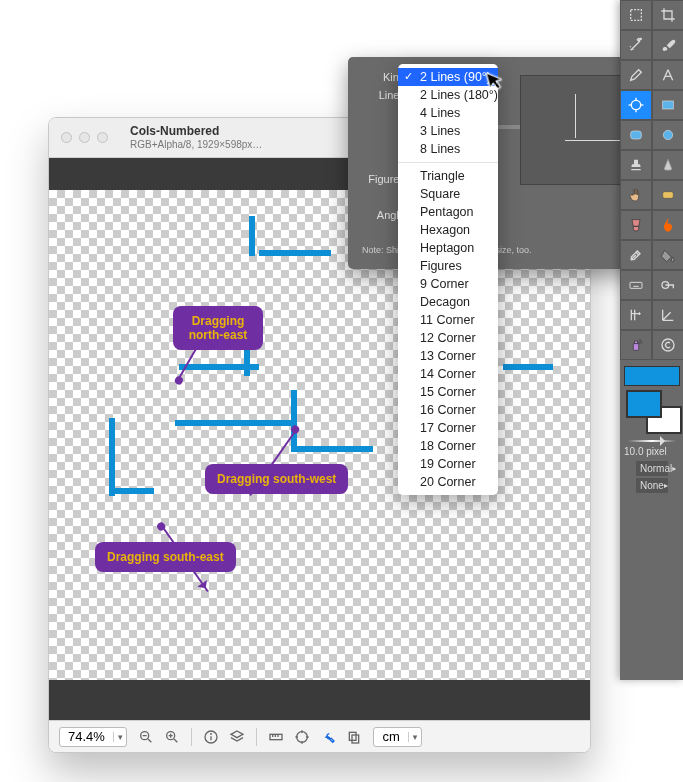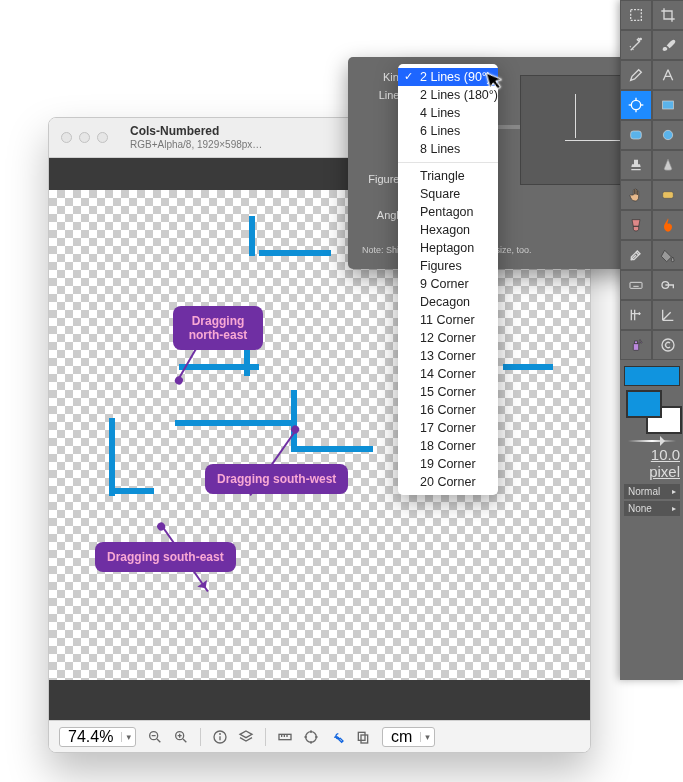--- a/index.html
+++ b/index.html
@@ -25,21 +25,21 @@
       linear-gradient(-45deg,#ccc 25%,transparent 25%),
       linear-gradient(45deg,transparent 75%,#ccc 75%),
       linear-gradient(-45deg,transparent 75%,#ccc 75%);
     background-size:16px 16px;
     background-position:0 0,0 8px,8px -8px,-8px 0;
     background-color:#fff;
   }
 
   
   .stroke { position:absolute; background:#0d8fd6; }
-  .callout { position:absolute; padding: 8px 12px; background:#6f2fa3; color:#f9a8d4; border-radius: 8px; font-size:12px; font-weight:600; text-align:center; }
+  .callout { position:absolute; padding: 8px 12px; background:#6f2fa3; color:#eab308; border-radius: 8px; font-size:12px; font-weight:600; text-align:center; }
   .arrow { position:absolute; width:2px; background:#6f2fa3; transform-origin: top center; }
   .arrow::after { content:''; position:absolute; left:-5px; bottom:-2px; border:6px solid transparent; border-top-color:#6f2fa3; }
   .arrow.dotstart::before { content:''; position:absolute; left:-4px; top:-4px; width:8px;height:8px;border-radius:50%;background:#6f2fa3; }
 
   
   .settings { position:absolute; left:348px; top:57px; width:296px; background:#6a6a6a; color:#eaeaea; font-size:11px; border-radius:5px; padding: 14px 14px; box-shadow: 0 8px 22px rgba(0,0,0,0.4); }
   .settings .row { display:flex; align-items:center; margin-bottom: 6px; gap:6px;}
   .settings label { width:46px; text-align:right; color:#e0e0e0; }
   .settings .chk { width:12px;height:12px; border-radius:3px; background:#fff; display:inline-flex;align-items:center;justify-content:center;color:#0a60ff;font-size:10px;font-weight:bold; flex-shrink:0; border:1px solid #aaa;}
   .settings .chk.on { background:#2f6fed;color:#fff;border-color:#2f6fed; }
@@ -66,28 +66,28 @@
   .tool { height:30px; border:1px solid #555; display:flex; align-items:center; justify-content:center; color:#d8d8d8; background:#6a6a6a; font-size:15px;}
   .tool.sel { background:#1e8bff; color:#fff;}
   .tool svg { width:16px;height:16px; }
   .colors { padding:4px;}
   .swatch-big { width:56px; height:20px; background:#1094df; border:1px solid #333; margin:2px auto;}
   .swatch-set { position:relative;width:56px;height:44px;margin:2px auto;}
   .swatch-set .fg{position:absolute;left:2px;top:2px;width:36px;height:28px;background:#1094df;border:2px solid #333;}
   .swatch-set .bg{position:absolute;right:-2px;bottom:-2px;width:36px;height:28px;background:#fff;border:2px solid #333;}
   .brush-line { margin:8px 4px 2px; height:2px; background:linear-gradient(90deg,transparent,#fff,transparent); position:relative;}
   .brush-line::after{content:'';position:absolute;right:6px;top:-4px;border:5px solid transparent;border-left-color:#ddd;}
-  .tbx-label { font-size:15px;color:#ddd;text-align:right;padding:2px 0;text-decoration:underline;}
-  .tbx-select { display:flex;justify-content:space-between;align-items:center;padding:2px 4px;font-size:10px;color:#ddd;background:#555;margin:2px 0;}
+  .tbx-label { font-size:10px;color:#ddd;text-align:left;padding:2px 0;}
+  .tbx-select { display:flex;justify-content:space-between;align-items:center;padding:2px 4px;font-size:10px;color:#ddd;background:#555;margin:2px 12px;}
   .tbx-select .tri { font-size:8px;}
 
   
   .statusbar { position:absolute; left:0; right:0; bottom:0; height:32px; background:#f3f3f3; border-top:1px solid #d0d0d0; display:flex; align-items:center; gap:10px; padding:0 10px;}
   .statusbar .combo { display:flex;align-items:center;border:1px solid #bbb;border-radius:3px;background:#fff;height:20px;}
-  .statusbar .combo span{ padding:0 8px; font-size:16px;}
+  .statusbar .combo span{ padding:0 8px; font-size:13px;}
   .statusbar .combo .dd{ border-left:1px solid #ccc;padding:0 4px;font-size:9px;color:#666;}
   .sb-icon { width:18px;height:18px;display:flex;align-items:center;justify-content:center;color:#666;}
   .sb-icon.blue{color:#1165df;}
   .statusbar .group { display:flex; gap:8px; align-items:center;}
   .vdiv { width:1px;height:18px;background:#ccc;}
 
 </style>
 </head>
 <body>
 
@@ -261,21 +261,21 @@
     <span>Allow</span>
   </div>
   <div class="note">Note: Shift constrains angle. Use size, too.</div>
   <div class="preview"></div>
 </div>
 
 <div class="dropdown" id="dropdown">
     <div class="item selected">2 Lines (90°)</div>
     <div class="item">2 Lines (180°)</div>
     <div class="item">4 Lines</div>
-    <div class="item">6 Lines</div>
+    <div class="item">3 Lines</div>
     <div class="item">8 Lines</div>
     <div class="sep"></div>
     <div class="item">Triangle</div>
     <div class="item">Square</div>
     <div class="item">Pentagon</div>
     <div class="item">Hexagon</div>
     <div class="item">Heptagon</div>
     <div class="item">Figures</div>
     <div class="item">9 Corner</div>
     <div class="item">Decagon</div>

